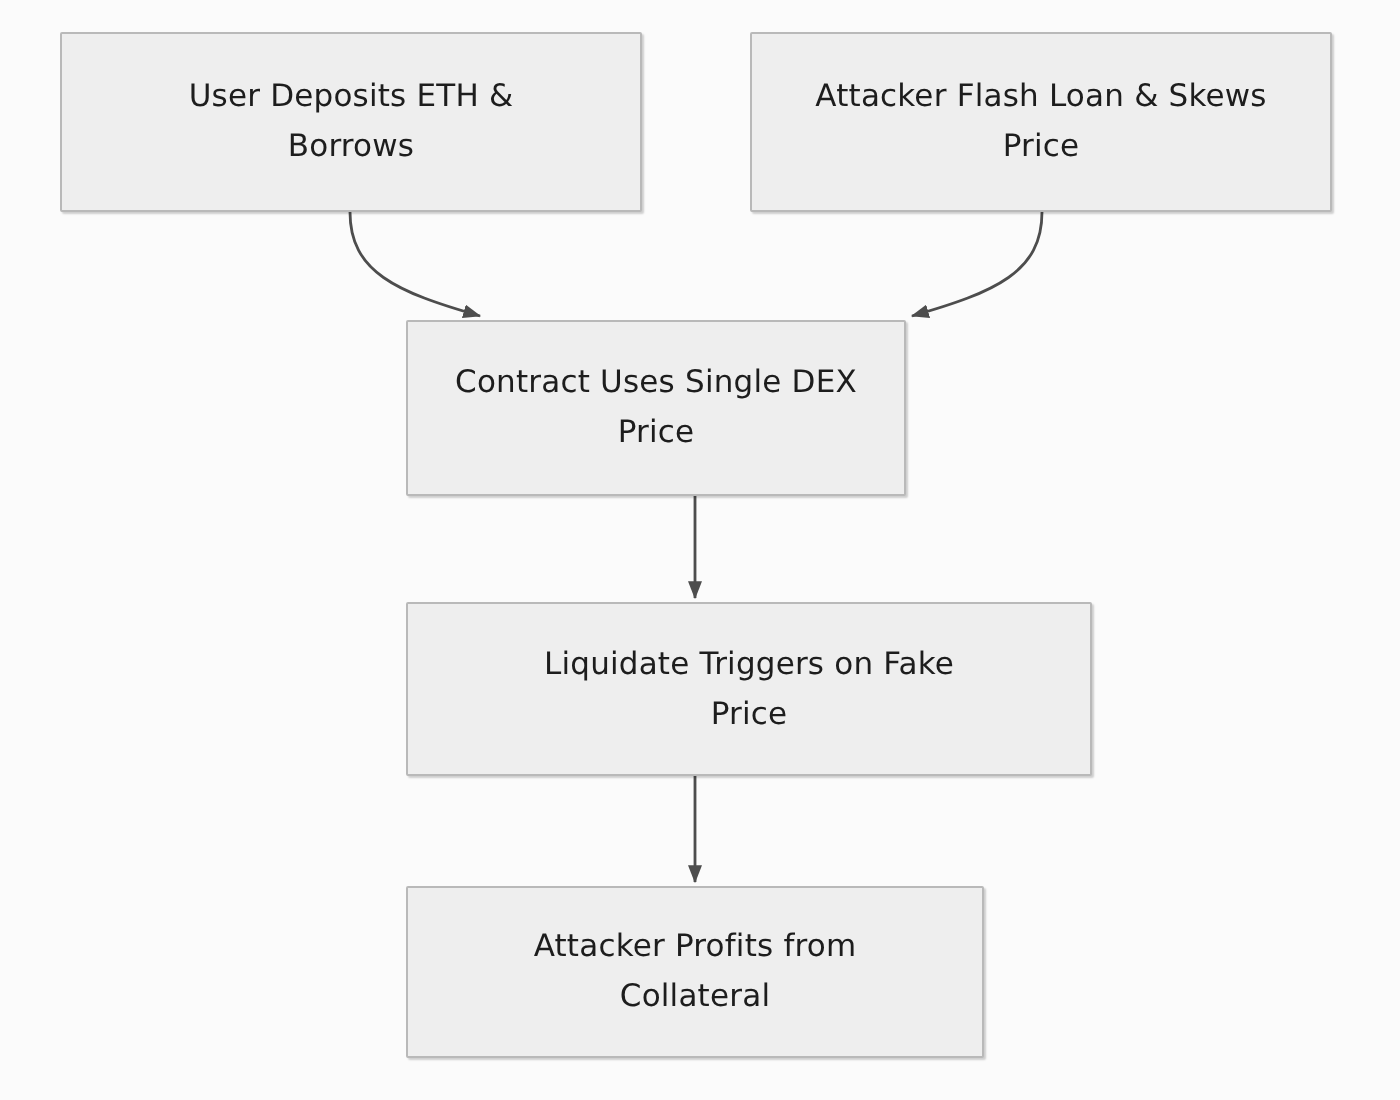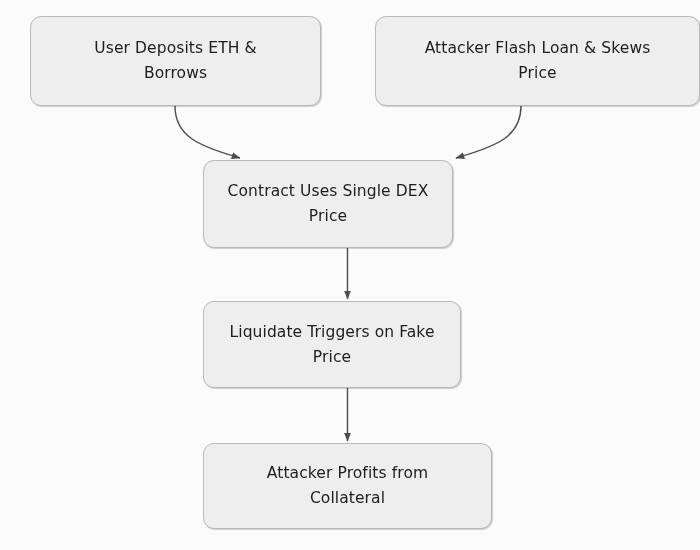--- a/index.html
+++ b/index.html
@@ -24,41 +24,41 @@
     top: 0;
     width: 700px;
     height: 550px;
     pointer-events: none;
   }
   .node {
     position: absolute;
     box-sizing: border-box;
     background: #eeeeee;
     border: 1px solid #b9b9b9;
-    border-radius: 11px;
+    border-radius: 1px;
     box-shadow: 1px 1px 1px rgba(0,0,0,0.18);
     display: flex;
     align-items: center;
     justify-content: center;
     text-align: center;
     color: #1d1d1d;
     font-size: 15.5px;
     line-height: 25px;
     letter-spacing: 0.1px;
     padding: 0 16px;
   }
   .node-label {
     display: block;
     max-width: 230px;
     white-space: normal;
   }
   #node-user-deposits  { left: 30px;  top: 16px;  width: 291px; height: 90px; }
-  #node-attacker-loan  { left: 375px; top: 16px; width: 325px; height: 90px; }
+  #node-attacker-loan  { left: 375px; top: 16px; width: 291px; height: 90px; }
   #node-single-dex     { left: 203px; top: 160px; width: 250px; height: 88px; }
-  #node-liquidate      { left: 203px; top: 301px; width: 258px; height: 87px; }
+  #node-liquidate      { left: 203px; top: 301px; width: 343px; height: 87px; }
   #node-attacker-profits { left: 203px; top: 443px; width: 289px; height: 86px; }
 </style>
 </head>
 <body>
 
 <div id="flowchart-canvas">
 
   <svg class="edge-layer" viewBox="0 0 700 550" width="700" height="550" xmlns="http://www.w3.org/2000/svg">
     <defs>
       <marker id="arrowhead" markerWidth="9" markerHeight="7" refX="8.4" refY="3.5" orient="auto" markerUnits="userSpaceOnUse">

